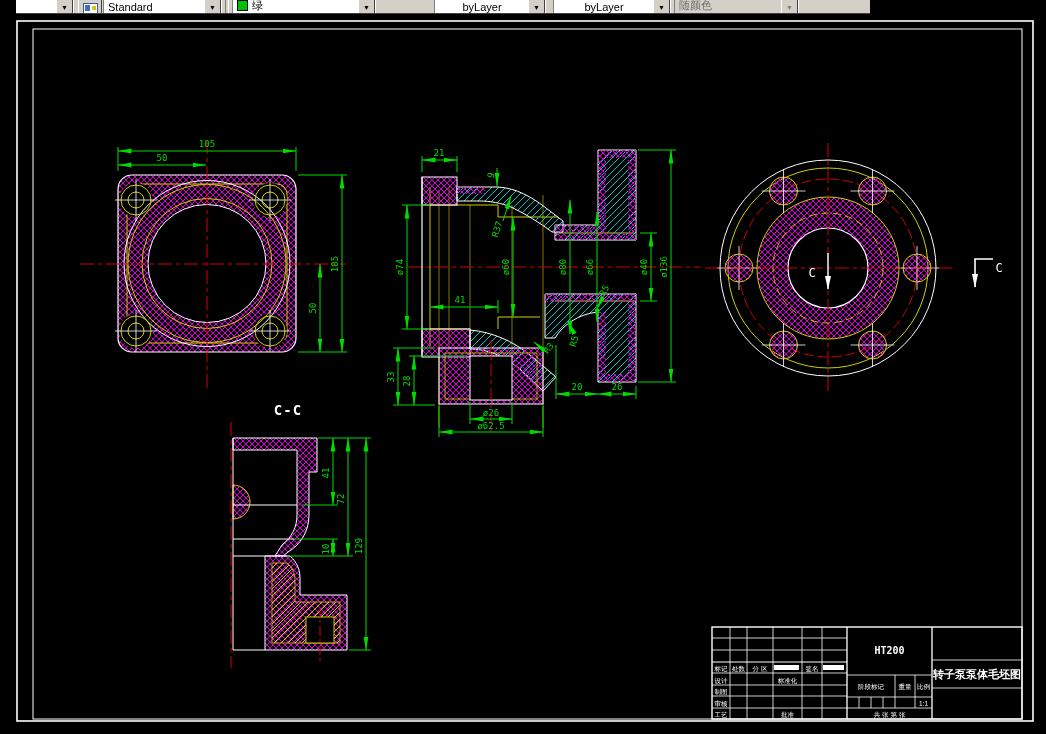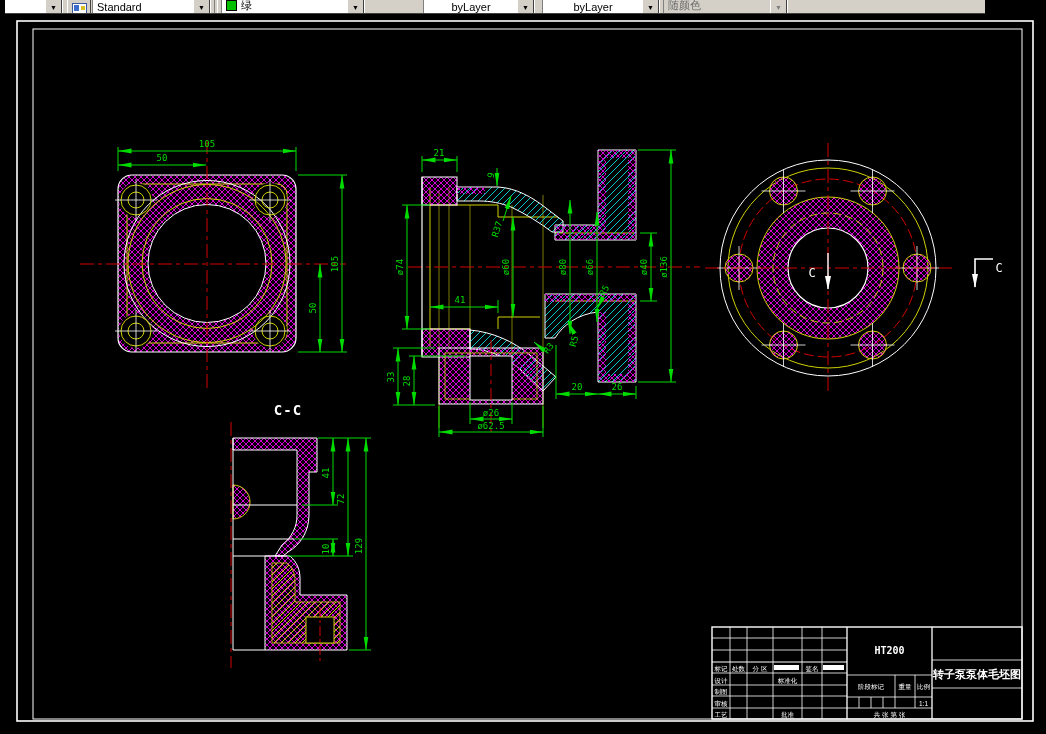--- a/index.html
+++ b/index.html
@@ -1,19 +1,19 @@
 <!DOCTYPE html>
 <html><head>
 <meta charset="utf-8">
 <style>
   html,body{margin:0;padding:0;background:#000;}
   .screen{position:relative;width:1046px;height:734px;background:#000;overflow:hidden;
           font-family:"Liberation Sans",sans-serif;}
   
-  .toolbar{position:absolute;top:0;left:5px;width:980px;height:13px;background:#d4d0c8;
+  .toolbar{position:absolute;top:0;left:16px;width:854px;height:13px;background:#d4d0c8;
            border-bottom:1px solid #404040;overflow:hidden;z-index:5;}
   .combo{position:absolute;top:-7px;height:20px;background:#fff;
          border:1px solid;border-color:#808080 #fff #fff #808080;
          display:flex;align-items:flex-end;font-size:11px;color:#000;}
   .combo .val{flex:1;padding:0 3px 1px 4px;white-space:nowrap;overflow:hidden;display:flex;align-items:center;gap:4px;}
   .combo .btn{width:15px;height:18px;background:#d4d0c8;border:1px solid;
               border-color:#fff #404040 #404040 #fff;display:flex;align-items:flex-end;justify-content:center;}
   .combo .btn span{font-size:7px;color:#000;line-height:10px;}
   .combo.disabled{background:#d4d0c8;color:#6e6e6e;}
   .swatch{width:9px;height:9px;background:#00c000;border:1px solid #000;display:inline-block;}

